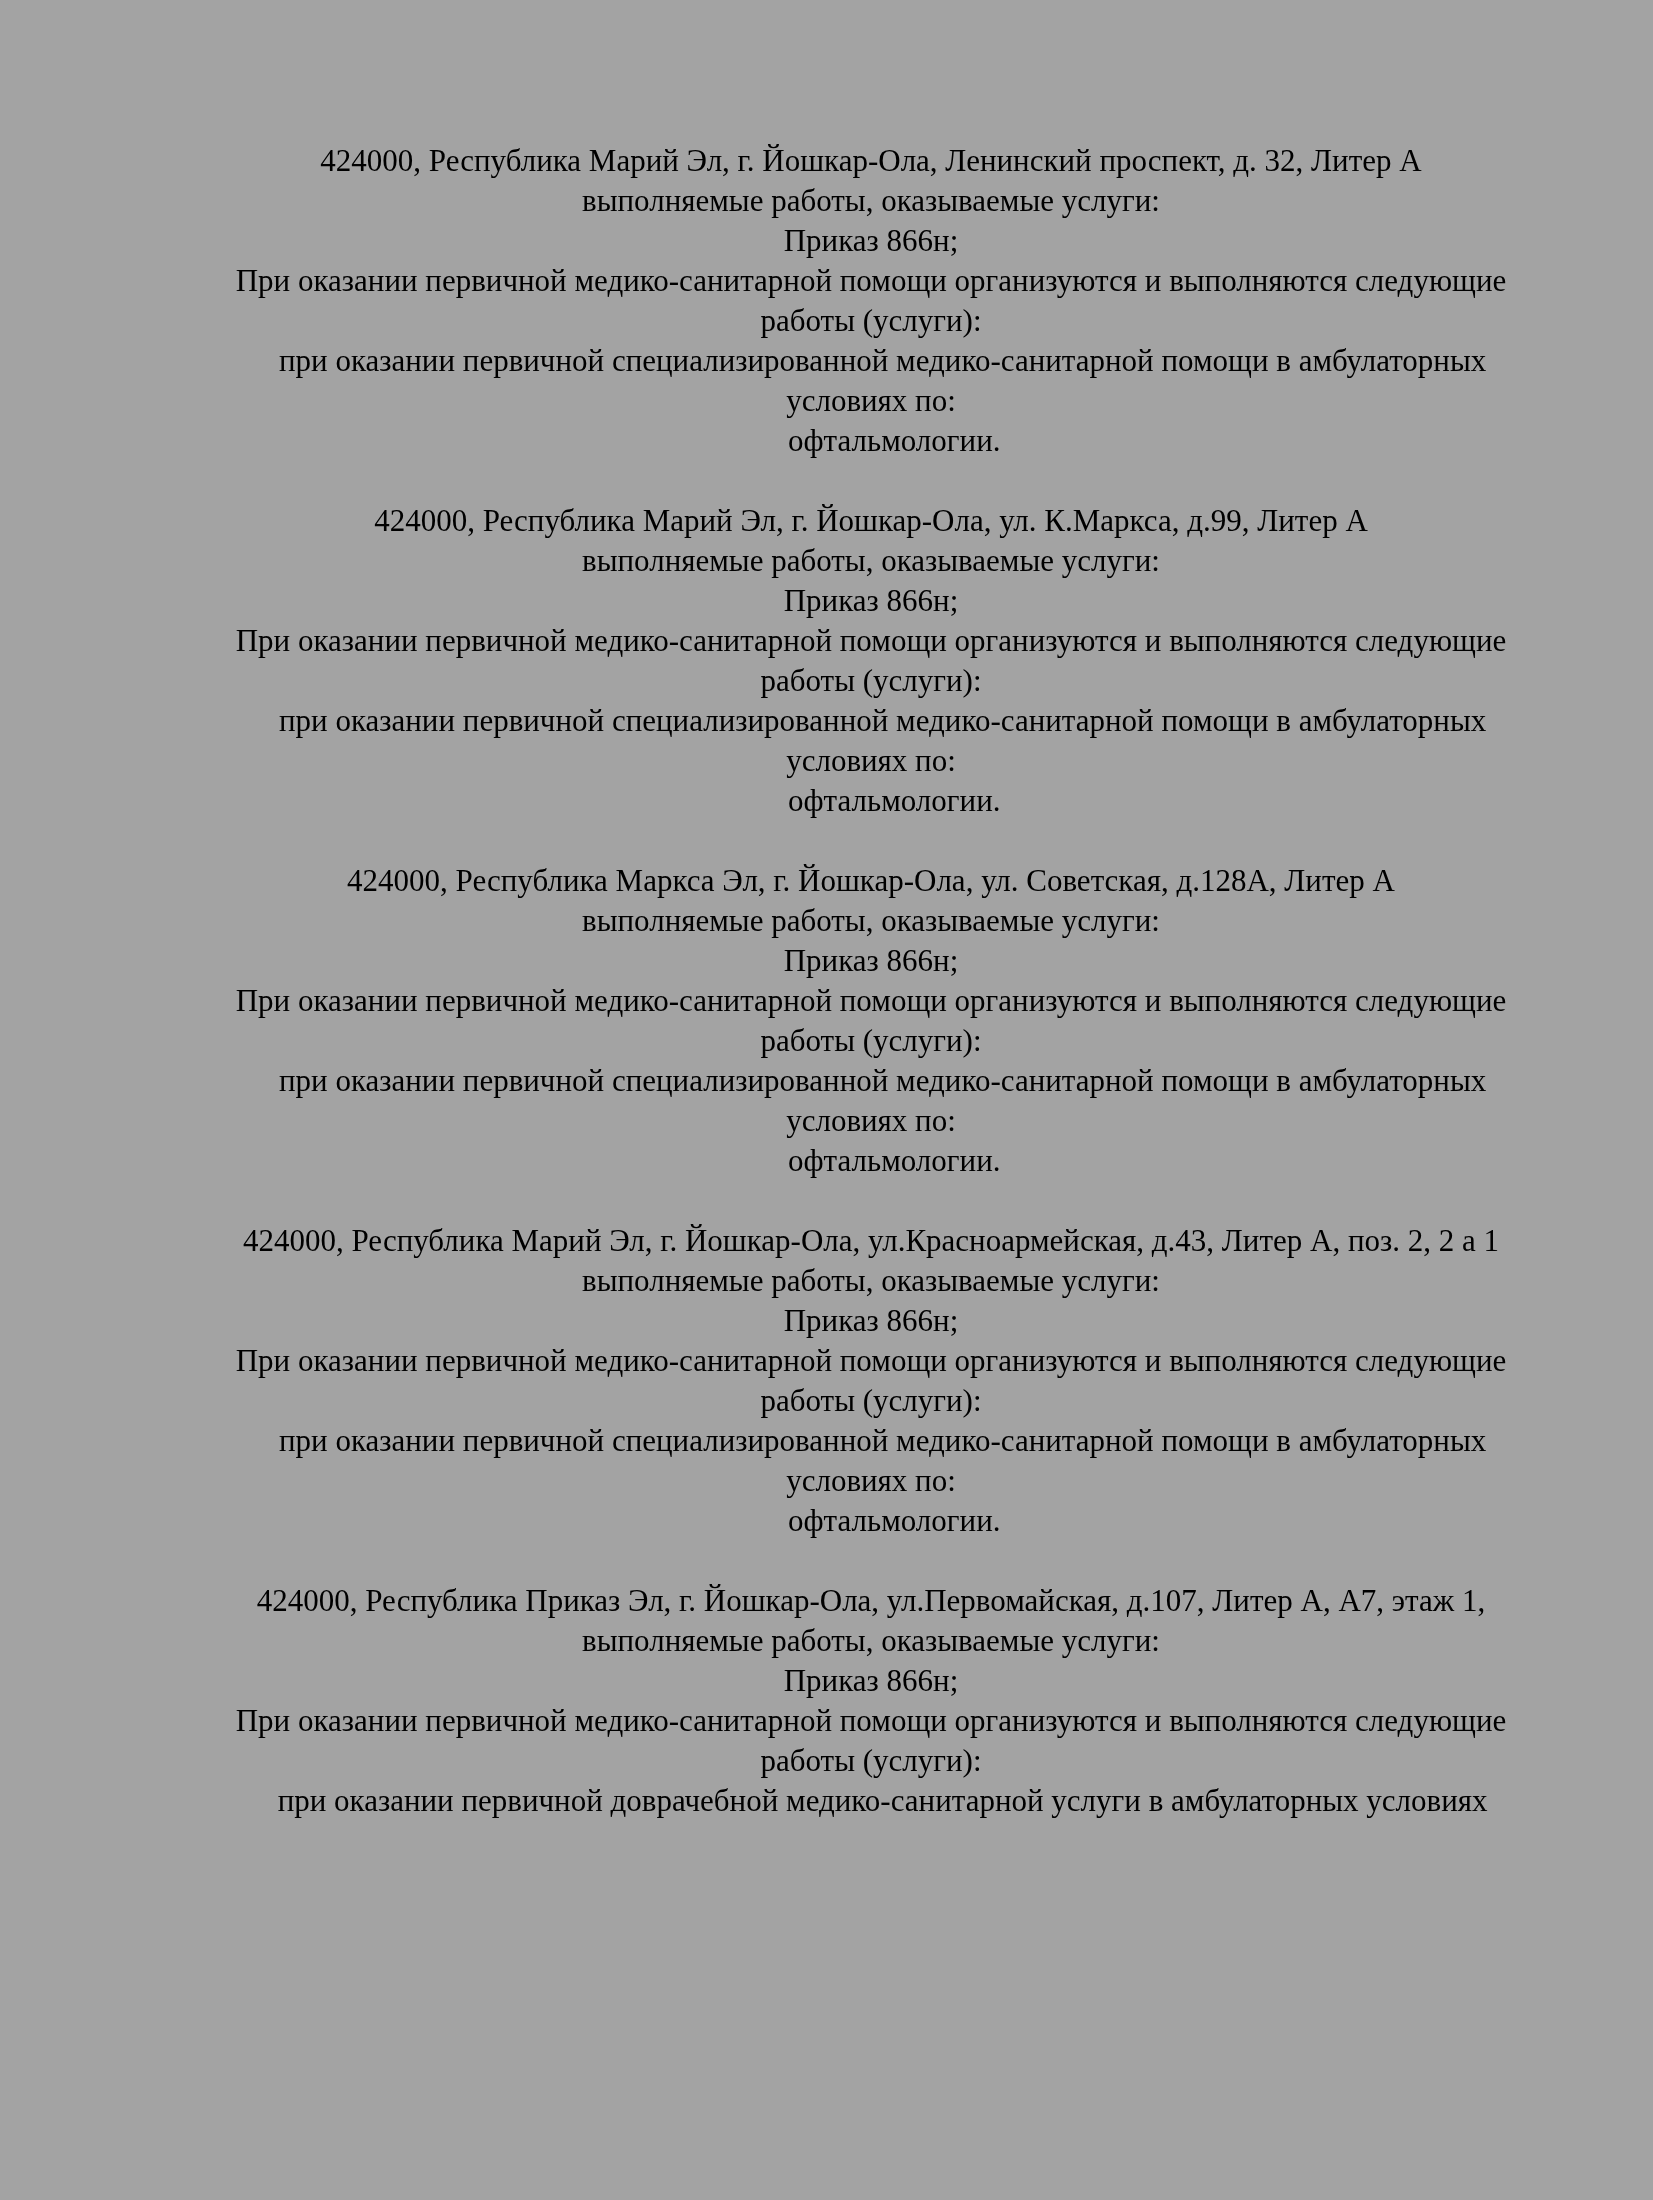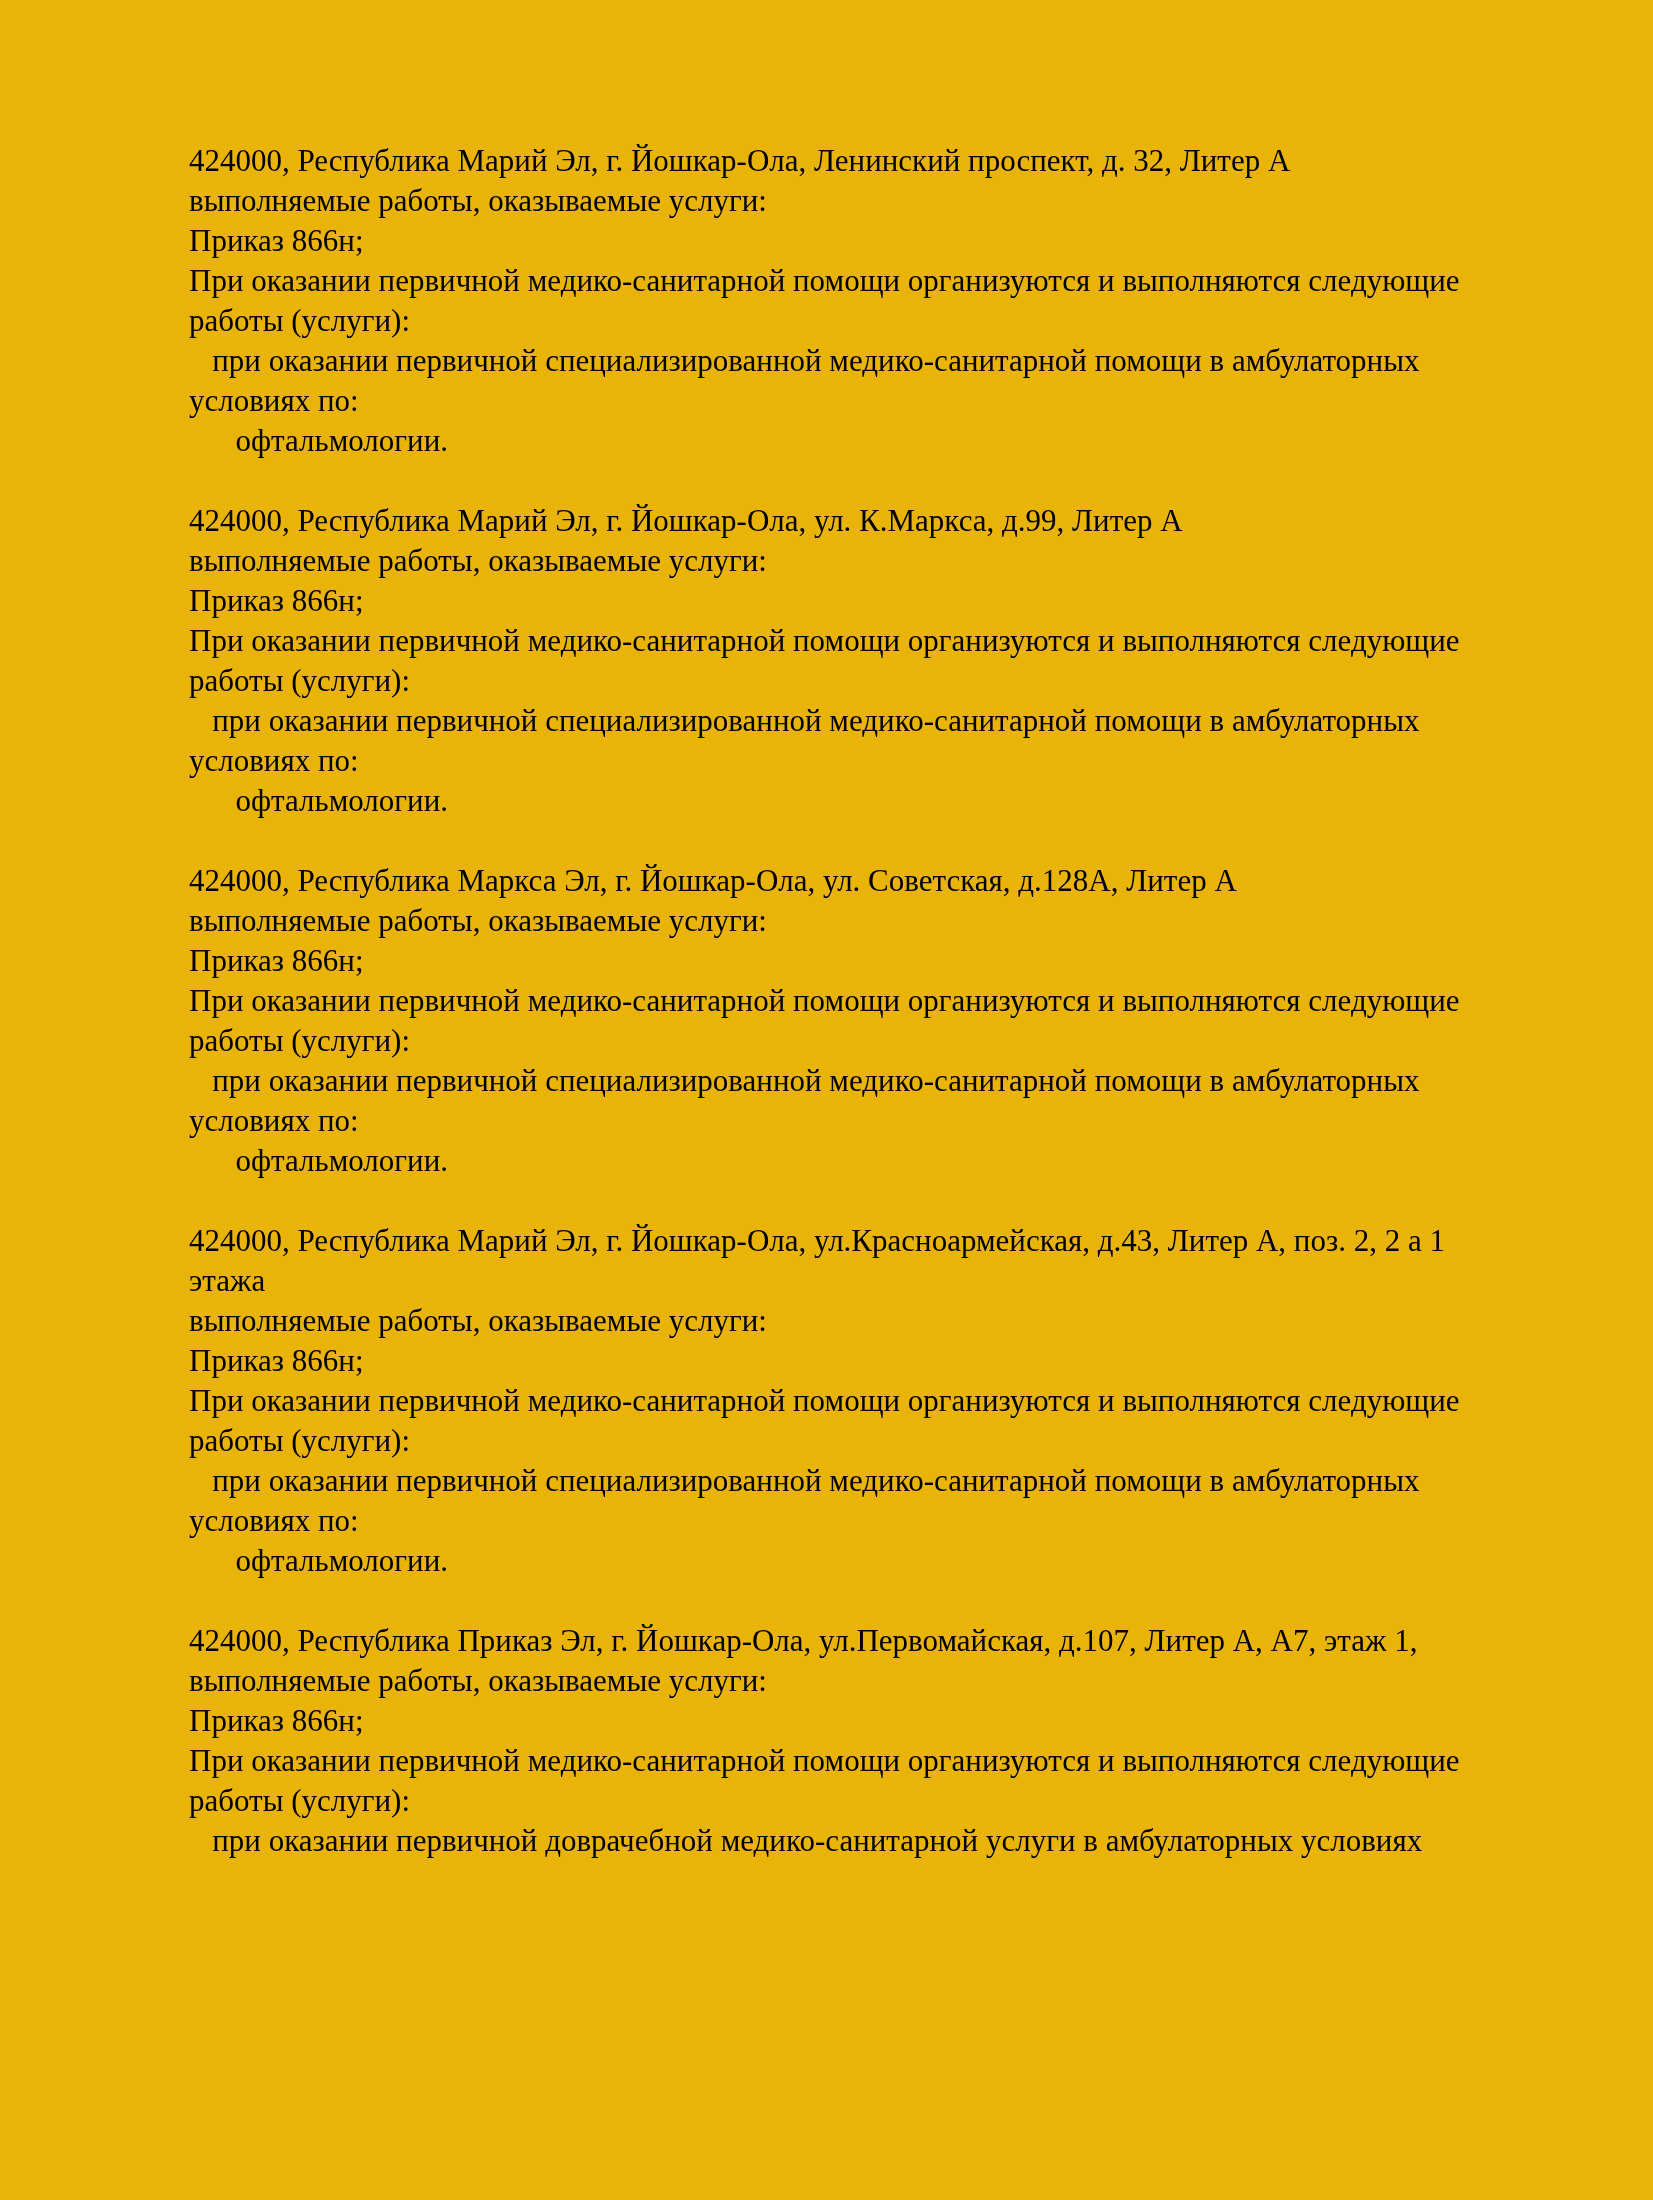--- a/index.html
+++ b/index.html
@@ -12,21 +12,22 @@
     height: 2200px;
     overflow: hidden;
     font-family: "Liberation Serif", "DejaVu Serif", serif;
     color: #000000;
   }
   .page {
     box-sizing: border-box;
     width: 1653px;
     height: 2200px;
     padding: 141px 100px 0 189px;
-    background: #eab308;
+    background: #a3a3a3;
+    text-align: center;
   }
   .block {
     margin: 0 0 40px 0;
     padding: 0;
   }
   .line {
     font-size: 31px;
     line-height: 40px;
     white-space: pre;
     letter-spacing: 0;
@@ -62,21 +63,20 @@
         <div class="line">выполняемые работы, оказываемые услуги:</div>
         <div class="line">Приказ 866н;</div>
         <div class="line">При оказании первичной медико-санитарной помощи организуются и выполняются следующие</div>
         <div class="line">работы (услуги):</div>
         <div class="line">   при оказании первичной специализированной медико-санитарной помощи в амбулаторных</div>
         <div class="line">условиях по:</div>
         <div class="line">      офтальмологии.</div>
       </section>
       <section class="block">
         <div class="line">424000, Республика Марий Эл, г. Йошкар-Ола, ул.Красноармейская, д.43, Литер А, поз. 2, 2 а 1</div>
-        <div class="line">этажа</div>
         <div class="line">выполняемые работы, оказываемые услуги:</div>
         <div class="line">Приказ 866н;</div>
         <div class="line">При оказании первичной медико-санитарной помощи организуются и выполняются следующие</div>
         <div class="line">работы (услуги):</div>
         <div class="line">   при оказании первичной специализированной медико-санитарной помощи в амбулаторных</div>
         <div class="line">условиях по:</div>
         <div class="line">      офтальмологии.</div>
       </section>
       <section class="block">
         <div class="line">424000, Республика Приказ Эл, г. Йошкар-Ола, ул.Первомайская, д.107, Литер А, А7, этаж 1,</div>

